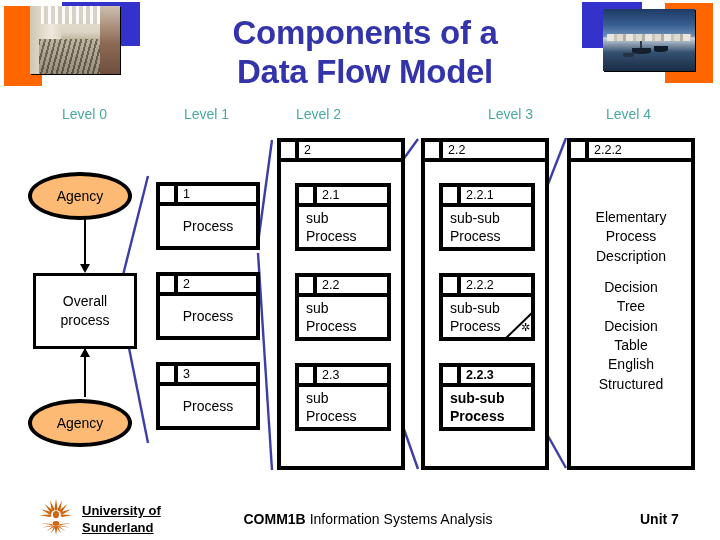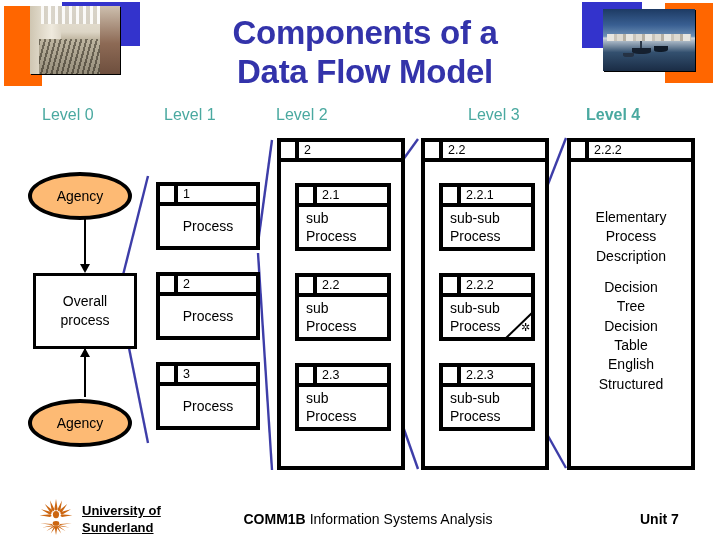--- a/index.html
+++ b/index.html
@@ -112,22 +112,23 @@
     font-size: 33px;
     font-weight: bold;
     line-height: 1.18;
     letter-spacing: -0.3px;
   }
 
   
   .level-label {
     position: absolute;
     top: 106px;
-    font-size: 16px;
+    font-size: 14px;
     white-space: nowrap;
+    margin-left: 20px;
   }
 
   
   .ent-ellipse {
     position: absolute;
     border: 4px solid #000;
     border-radius: 50%;
     background: #fdba74;
     display: flex;
     align-items: center;
@@ -295,21 +296,21 @@
 
   <div id="title" style="color:#3333aa;">
     <div>Components of a</div>
     <div>Data Flow Model</div>
   </div>
 
   <div class="level-label" style="left:42px; color:#4aa9a0;">Level 0</div>
   <div class="level-label" style="left:164px; color:#4aa9a0;">Level 1</div>
   <div class="level-label" style="left:276px; color:#4aa9a0;">Level 2</div>
   <div class="level-label" style="left:468px; color:#4aa9a0;">Level 3</div>
-  <div class="level-label" style="left:586px; color:#4aa9a0;font-weight:bold;">Level 4</div>
+  <div class="level-label" style="left:586px; color:#4aa9a0;">Level 4</div>
 
   <svg id="lines" viewBox="0 0 720 540" preserveAspectRatio="none">
 
     <line x1="148" y1="176" x2="120" y2="287" stroke="#3d3da8" stroke-width="2.4"></line>
     <line x1="120" y1="303" x2="148" y2="443" stroke="#3d3da8" stroke-width="2.4"></line>
 
     <line x1="272" y1="140" x2="258" y2="243" stroke="#3d3da8" stroke-width="2.4"></line>
     <line x1="258" y1="253" x2="272" y2="470" stroke="#3d3da8" stroke-width="2.4"></line>
 
     <line x1="418" y1="139" x2="345" y2="240" stroke="#3d3da8" stroke-width="2.4"></line>
@@ -434,21 +435,21 @@
     <div class="proc-body">
       <span class="ln">sub-sub</span>
       <span class="ln">Process</span>
     </div>
   </div>
   <svg style="position:absolute; left:503px; top:310px; width:32px; height:31px;" viewBox="0 0 32 31">
     <line x1="0" y1="31" x2="32" y2="0" stroke="#000" stroke-width="2"></line>
   </svg>
   <div class="corner-star" style="left:521px; top:322px;">✲</div>
 
-  <div class="proc" style="left:439px; top:363px; width:96px; height:68px;">
+  <div class="proc" style="left:439px; top:363px; width:96px; height:68px;font-weight:bold;">
     <div class="proc-head">
       <div class="proc-head-left"></div>
       <div class="proc-head-id">2.2.3</div>
     </div>
     <div class="proc-body">
       <span class="ln">sub-sub</span>
       <span class="ln">Process</span>
     </div>
   </div>
 

